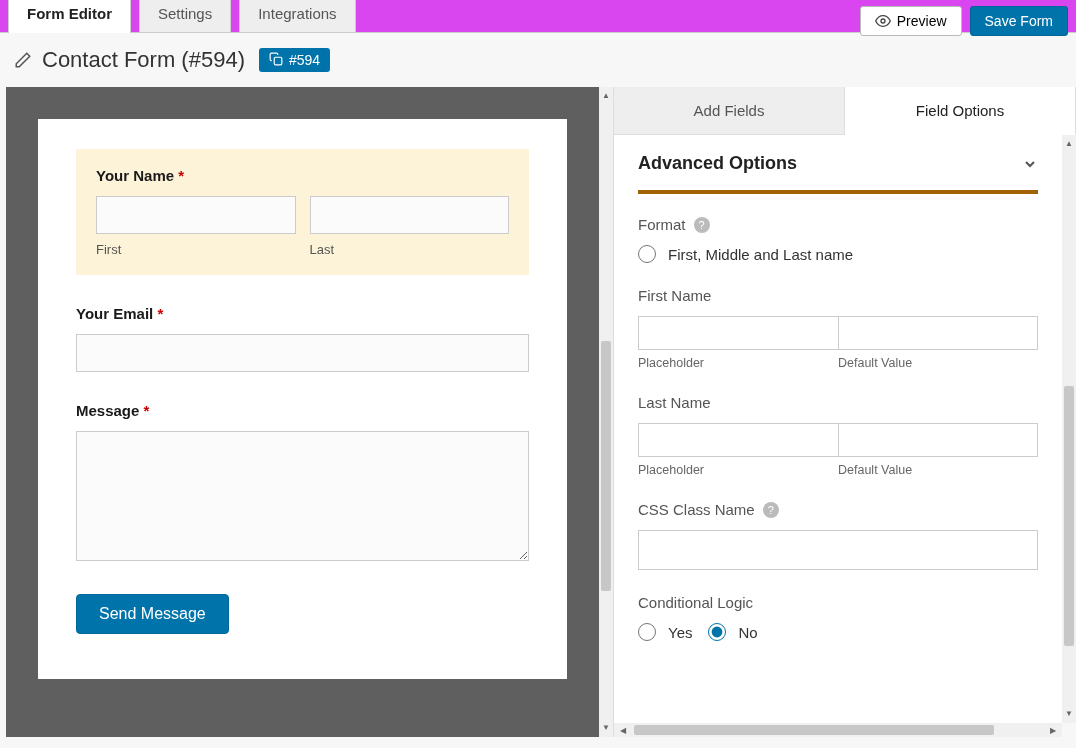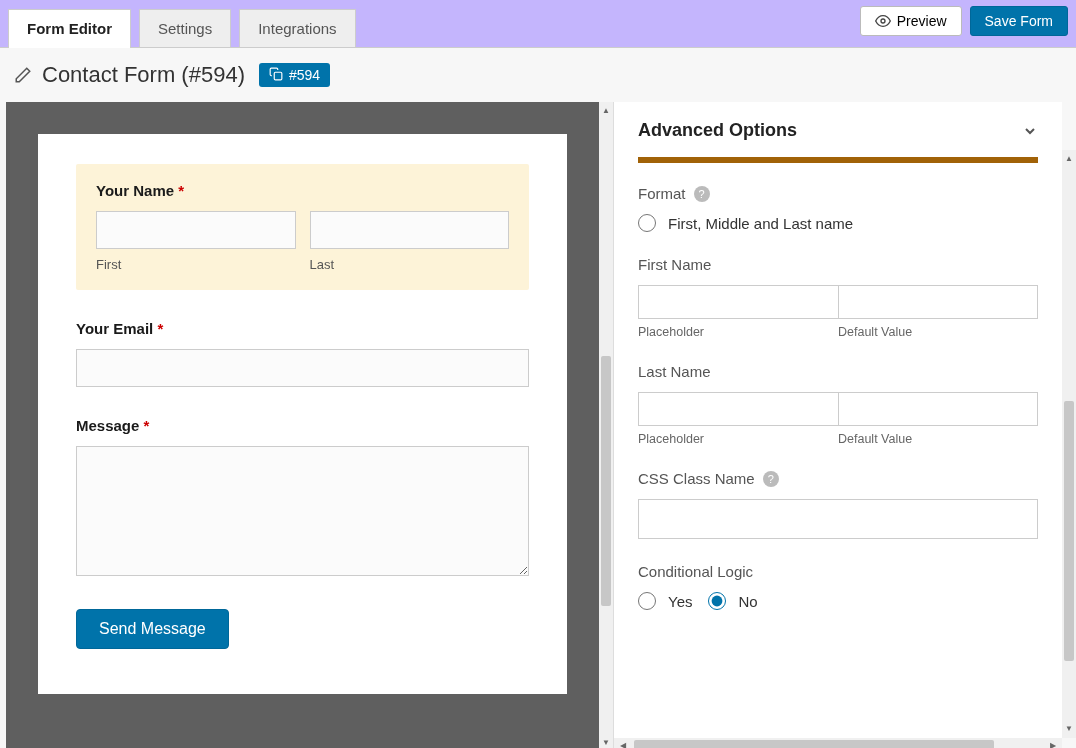--- a/index.html
+++ b/index.html
@@ -7,26 +7,26 @@
     font-family: "Segoe UI", -apple-system, "Helvetica Neue", sans-serif;
     font-size: 14px;
     color: #333;
     background: #f7f7f7;
     width: 1076px;
     height: 748px;
     overflow: hidden;
   }
   
   .topbar {
-    height: 48px;
+    height: 33px;
     display: flex;
     align-items: flex-end;
     border-bottom: 1px solid #ccc;
     padding: 0 8px;
-    background: #c4b5fd;
+    background: #d946ef;
     position: relative;
   }
   .tabs { display: flex; gap: 8px; height: 38px; }
   .tab {
     background: #eee;
     border: 1px solid #ccc;
     border-bottom: none;
     padding: 0 18px;
     display: flex;
     align-items: center;
@@ -176,21 +176,21 @@
     overflow-y: auto;
     position: relative;
     margin-right: 14px;
     margin-bottom: 14px;
   }
   .section-header {
     display: flex;
     align-items: center;
     justify-content: space-between;
     padding-bottom: 16px;
-    border-bottom: 6px solid #a16207;
+    border-bottom: 4px solid #a16207;
     margin-bottom: 22px;
     cursor: pointer;
   }
   .section-header h3 { font-size: 18px; font-weight: 600; color: #222; }
   .option-group { margin-bottom: 24px; }
   .option-title {
     color: #555; font-size: 15px; margin-bottom: 12px;
     display: flex; align-items: center; gap: 8px;
   }
   .radio-row { display: flex; align-items: center; gap: 12px; margin-bottom: 10px; font-size: 15px; color: #333; cursor: pointer; }
@@ -339,20 +339,28 @@
     <div class="v-scroll">
       <div class="arrow">▲</div>
       <div class="track">
           <div class="thumb"></div>
         </div>
       <div class="arrow">▼</div>
     </div>
   </div>
 
   <div class="right-col">
+    <div class="right-tabs">
+      <div class="right-tab">
+          <span>Add Fields</span>
+        </div>
+      <div class="right-tab active">
+          <span>Field Options</span>
+        </div>
+    </div>
 
     <div class="right-body">
       <div class="section-header">
         <h3>Advanced Options</h3>
         <svg width="16" height="16" viewBox="0 0 24 24" fill="none" stroke="#555" stroke-width="3">
             <polyline points="6 9 12 15 18 9"></polyline>
           </svg>
       </div>
 
       <div class="option-group">

